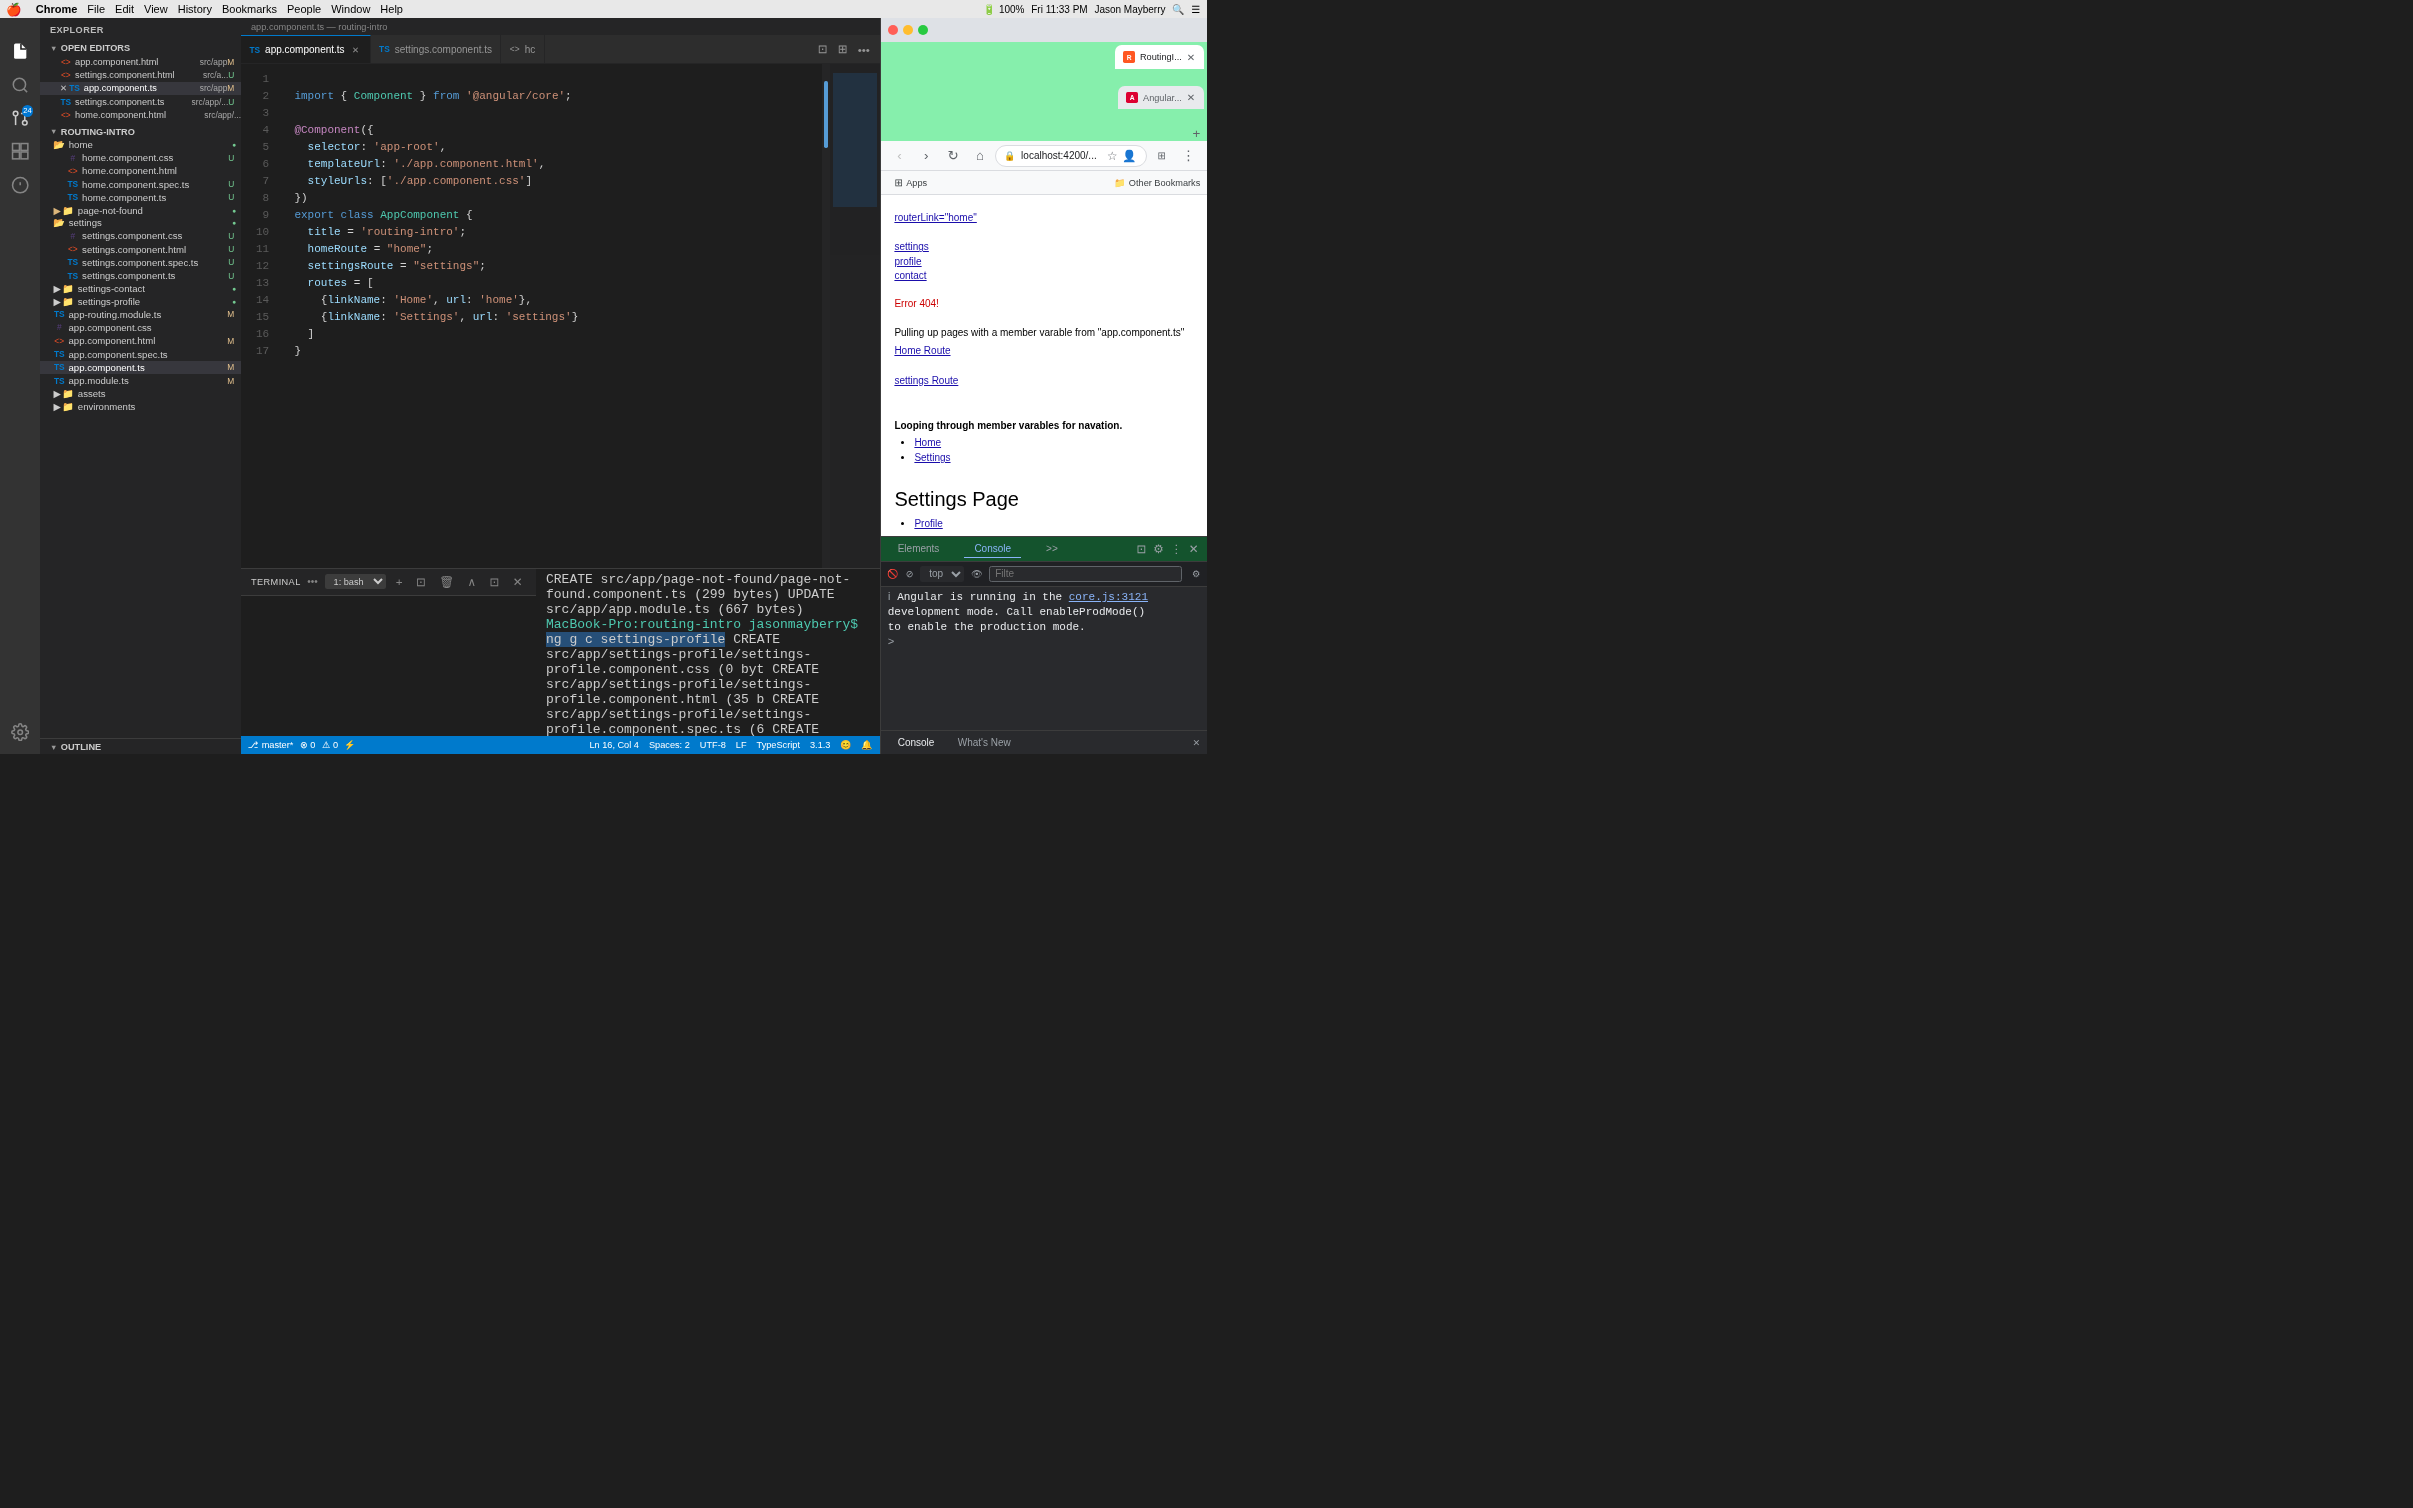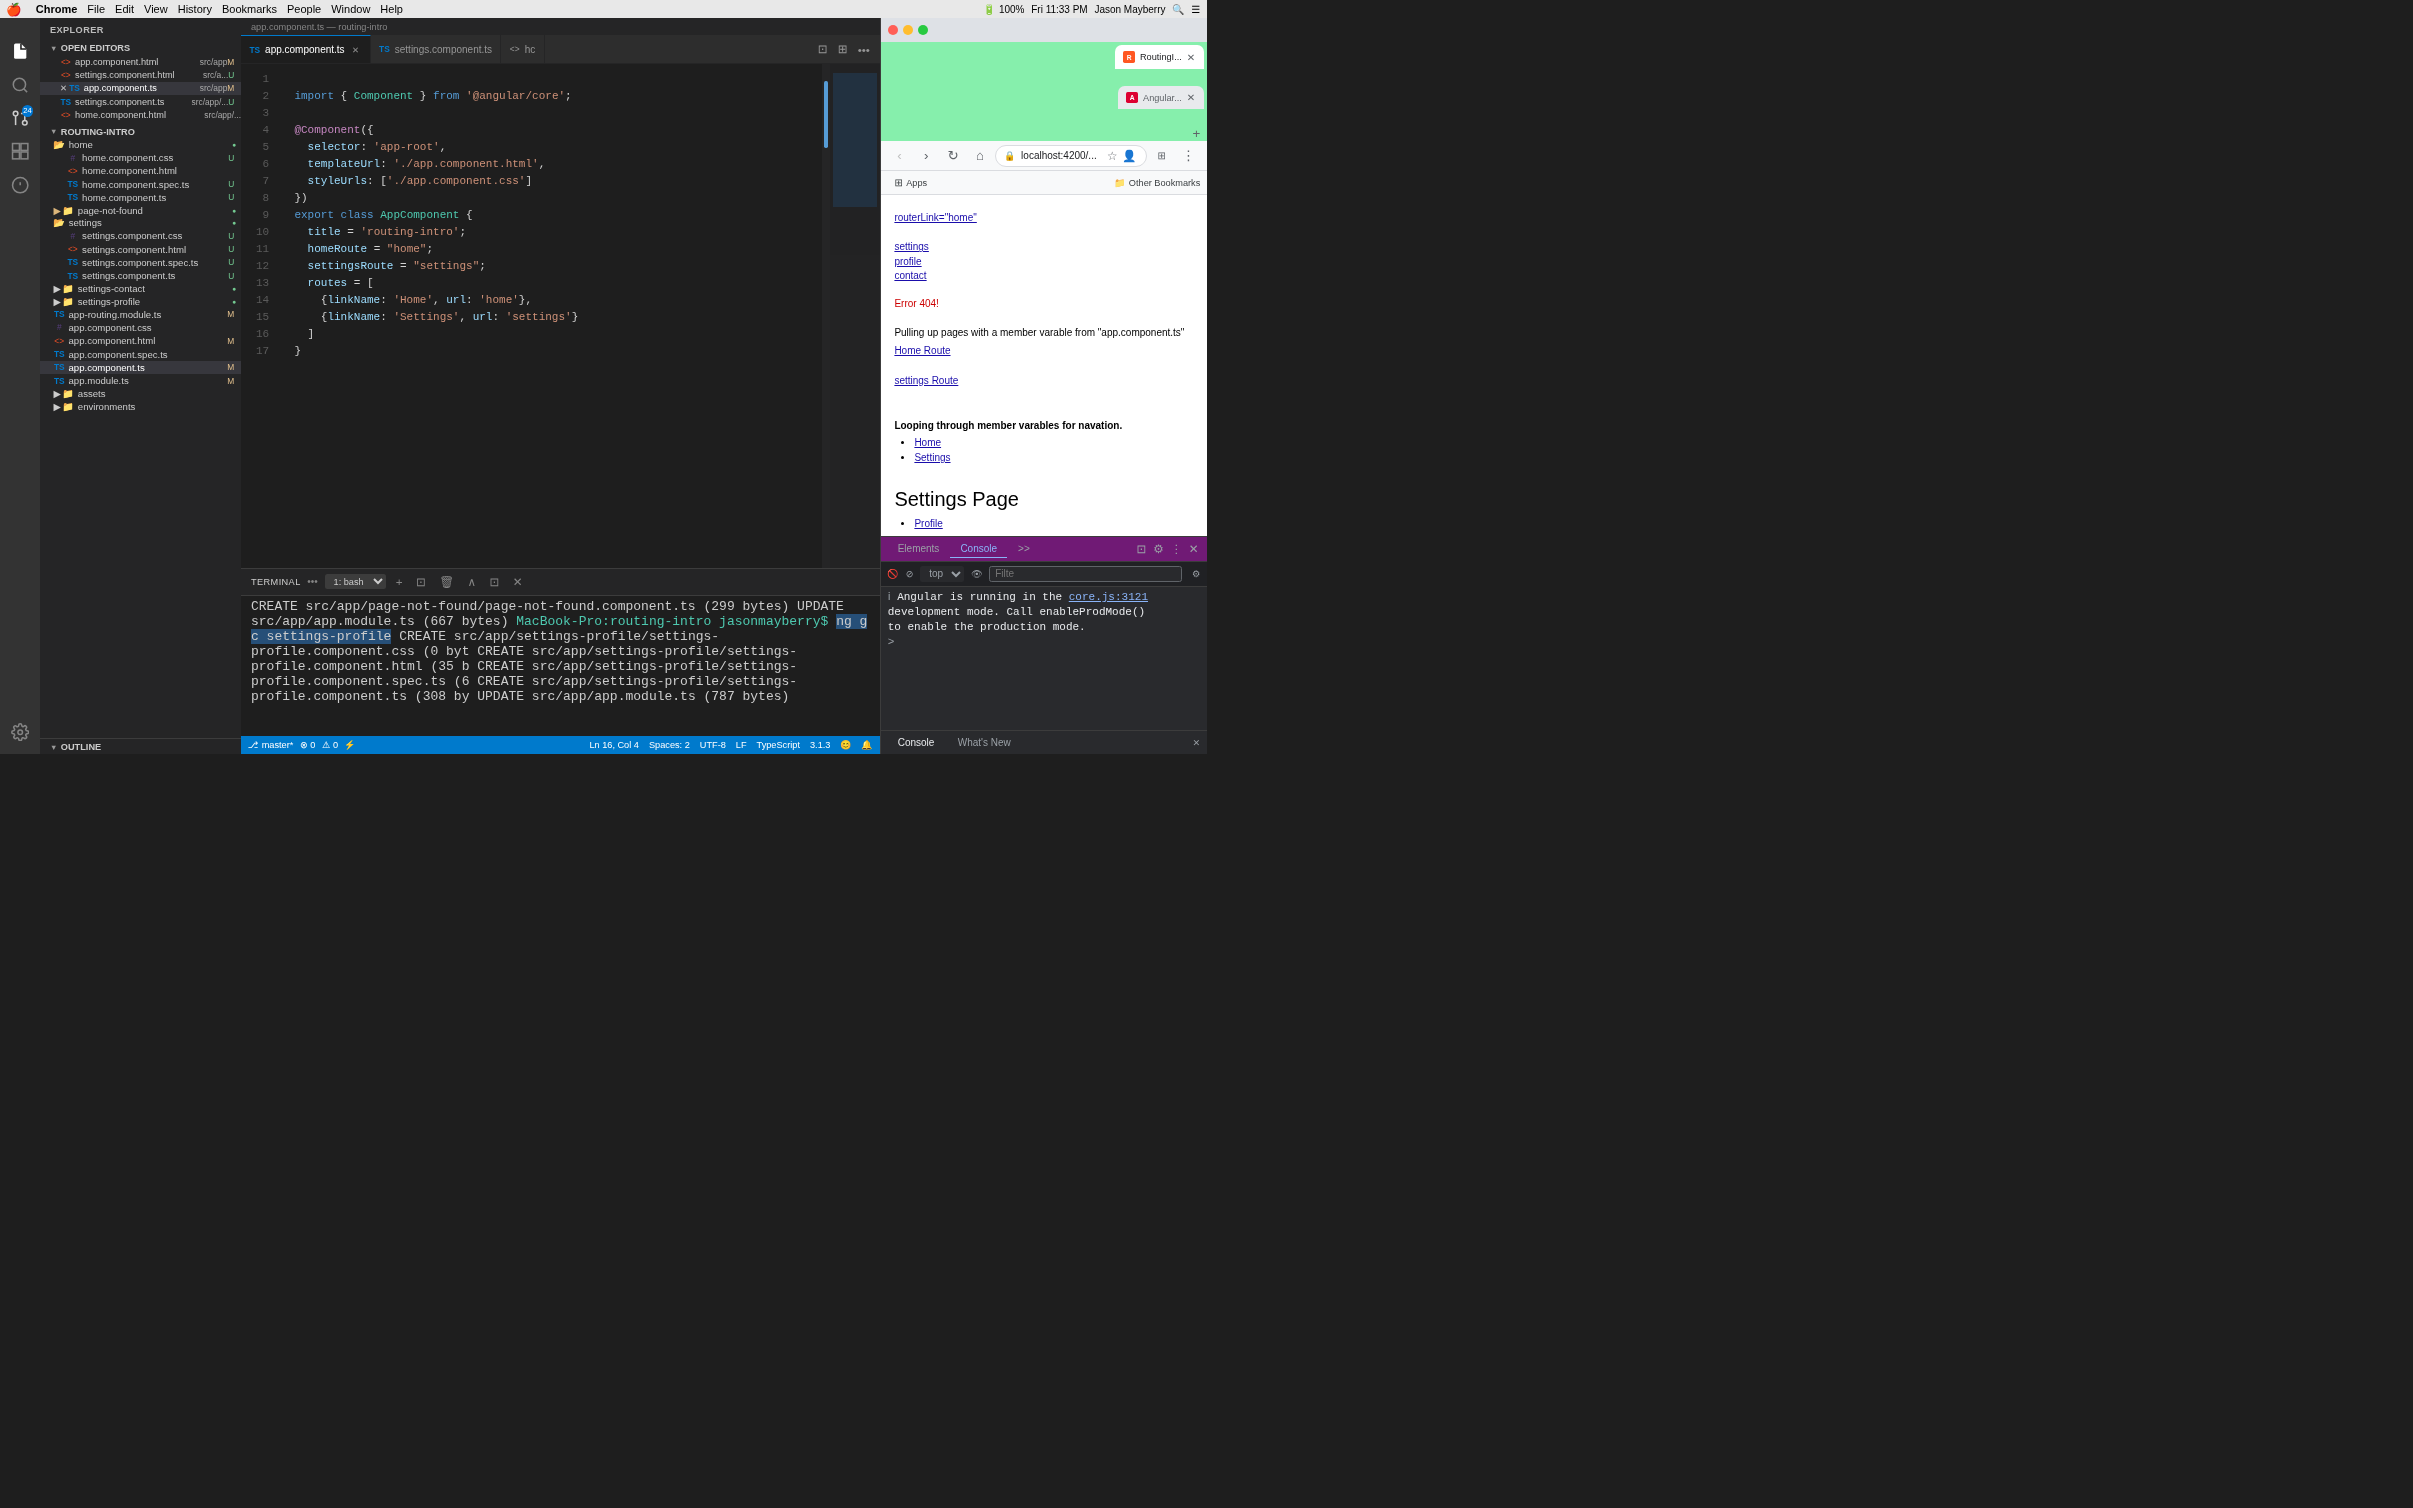--- a/index.html
+++ b/index.html
@@ -260,21 +260,20 @@
     .op { color: #d4d4d4; }
     .prop { color: #9cdcfe; }
     .decorator { color: #c586c0; }
 
     
     .terminal-panel {
       height: 168px;
       background: #1e1e1e;
       border-top: 0.8px solid #3c3c3c;
       display: flex;
-      flex-direction: column;
       flex-shrink: 0;
     }
     .terminal-header {
       height: 27px;
       background: #252526;
       display: flex;
       align-items: center;
       padding: 0 10px;
       gap: 6.7px;
       border-bottom: 0.8px solid #3c3c3c;
@@ -496,26 +495,26 @@
     .devtools-panel {
       height: 218px;
       background: #292a2d;
       border-top: 0.8px solid #3c3c3c;
       display: flex;
       flex-direction: column;
       flex-shrink: 0;
     }
     .devtools-toolbar {
       height: 25px;
-      background: #701a75;
+      background: #14532d;
       border-bottom: 0.8px solid #3c3c3c;
       display: flex;
       align-items: center;
       padding: 0 6.7px;
-      gap: 1px;
+      gap: 15px;
       flex-shrink: 0;
     }
     .devtools-tab {
       padding: 3.4px 10px;
       font-size: 10px;
       color: #9aa0a6;
       cursor: pointer;
       border-bottom: 1.7px solid transparent;
     }
     .devtools-tab.active {

